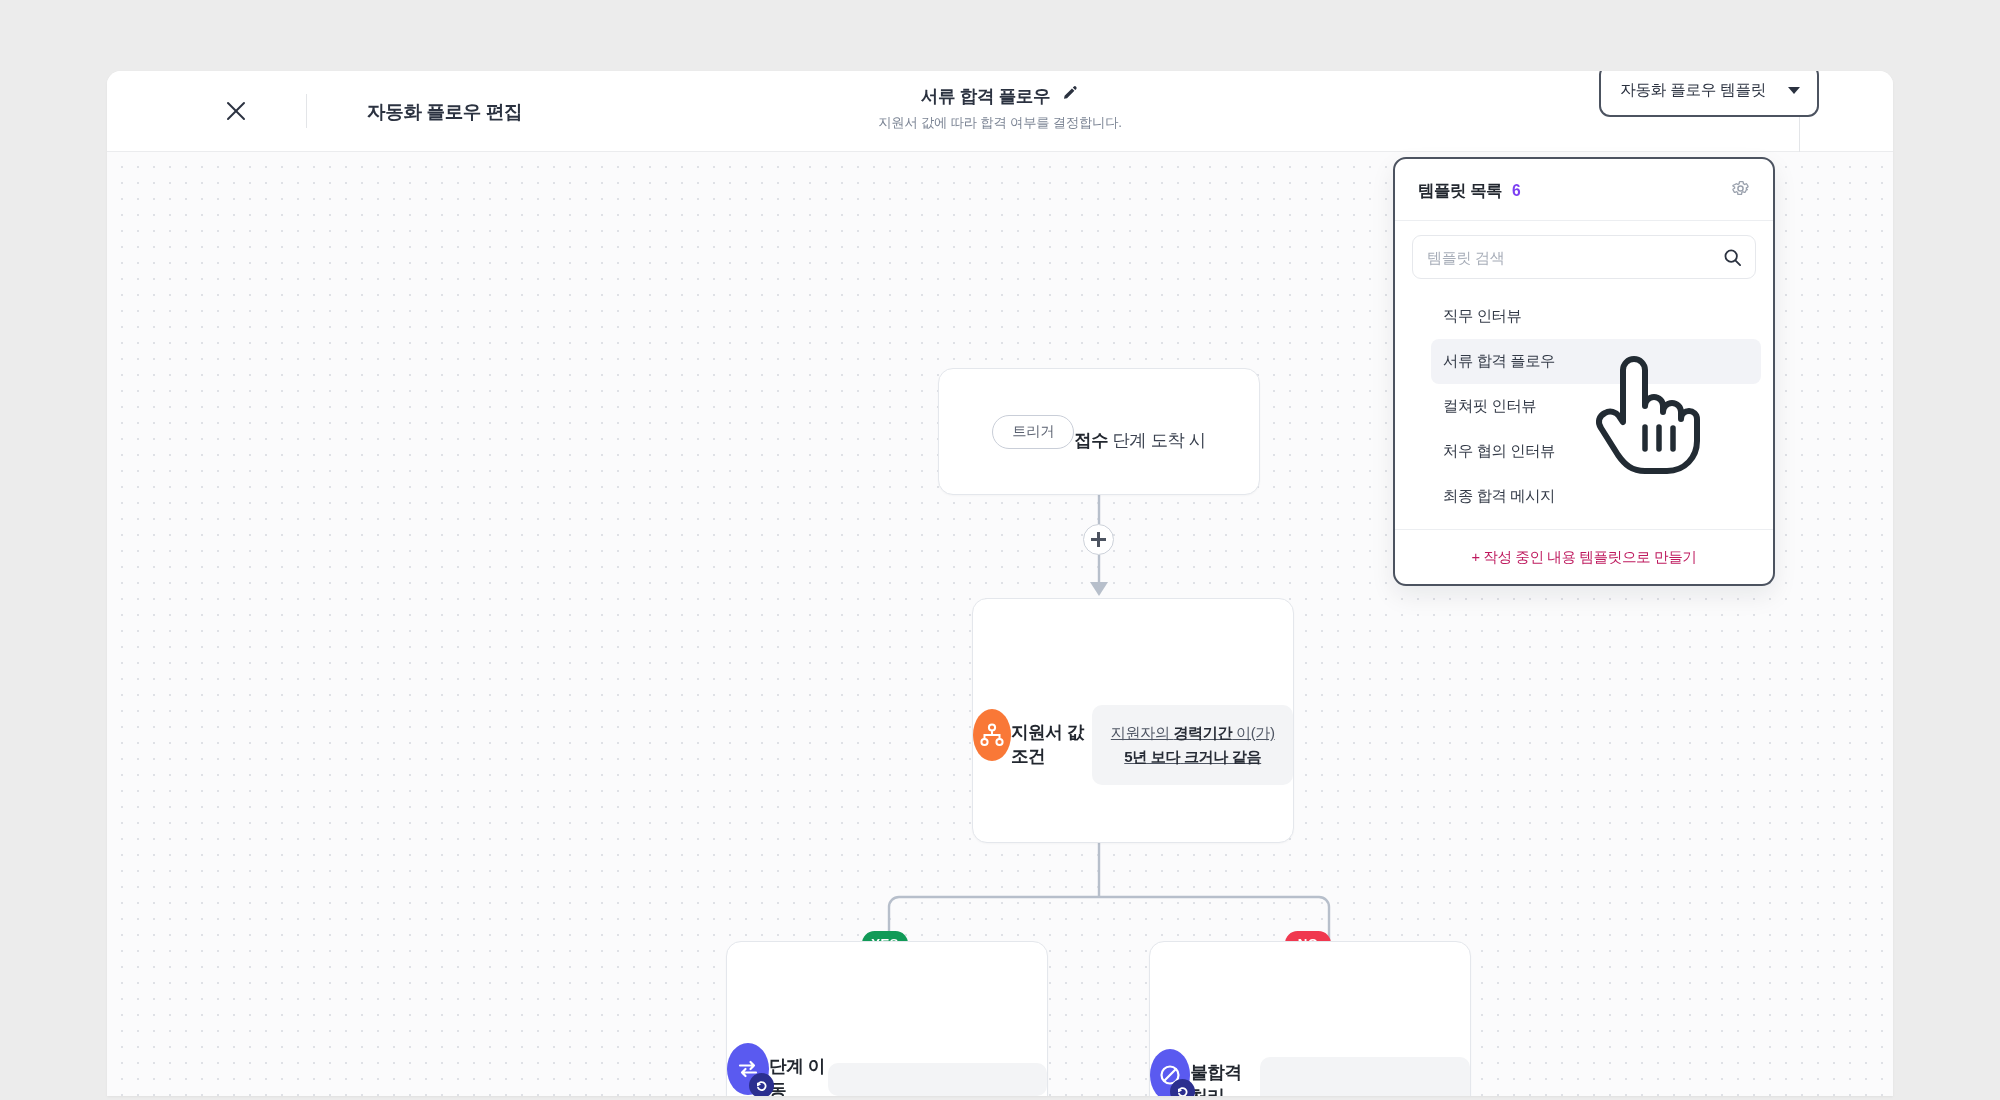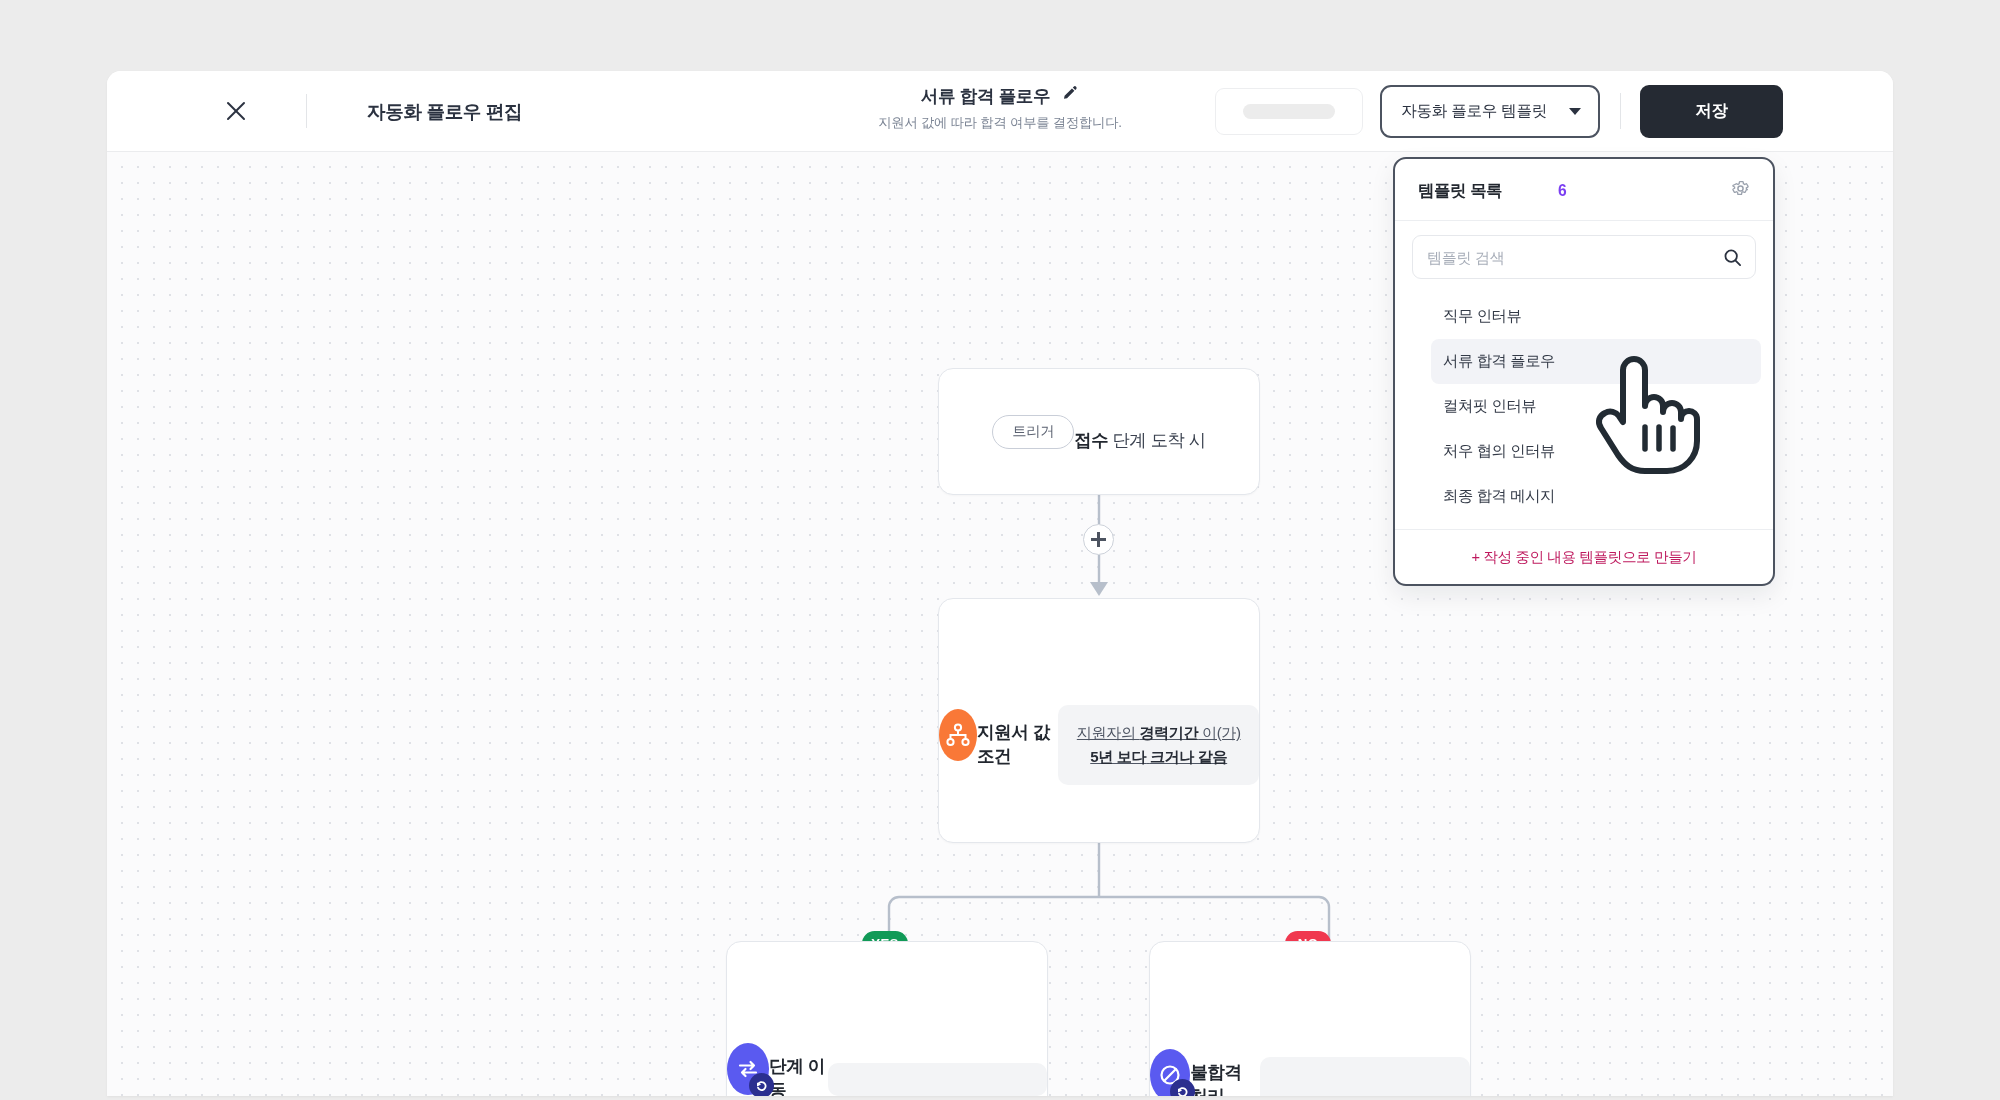--- a/index.html
+++ b/index.html
@@ -58,22 +58,22 @@
     font-size: 17.5px; font-weight: 700; color: #2b3240;
     letter-spacing: -0.3px;
   }
   .pencil { cursor: pointer; display:block; }
   .flow-desc {
     margin-top: 6px;
     font-size: 13.3px; color: #7b8494; letter-spacing: -0.2px;
   }
 
   .hdr-right {
-    margin-left: auto; display: flex; align-items: center;
-    padding-right: 110px; gap: 0;
+    margin-left: auto; display: flex; align-items: flex-end;
+    padding-right: 74px; gap: 0; flex-direction: column;
   }
   .skeleton-box {
     width: 148px; height: 47px;
     border: 1px solid #edeef0; border-radius: 9px;
     background: #fff;
     display: flex; align-items: center; justify-content: center;
   }
   .skeleton-bar {
     width: 92px; height: 15px; border-radius: 8px; background: #ececec;
   }
@@ -137,21 +137,21 @@
     padding: 6px 19px 7px;
     font-size: 14.3px; color: #5a6170; letter-spacing: -0.3px;
     background: #fff;
   }
   .trigger-text {
     margin-top: 17px;
     font-size: 17.3px; color: #3a414f; letter-spacing: -0.4px;
   }
   .trigger-text b { font-weight: 700; color: #22272f; }
 
-  .node-cond { left: 831px; top: 446px; width: 322px; height: 245px; padding-top: 29px; }
+  .node-cond { left: 865px; top: 446px; width: 322px; height: 245px; padding-top: 29px; }
   .icon-circle {
     width: 52px; height: 52px; border-radius: 50%;
     display: flex; align-items: center; justify-content: center;
     position: relative;
   }
   .ic-orange { background: #f97837; }
   .ic-purple { background: #5a5af0; }
   .sub-badge {
     position: absolute; right: -5px; bottom: -3px;
     width: 25px; height: 25px; border-radius: 50%;
@@ -208,21 +208,20 @@
     background: #fff;
     border: 2.6px solid #4c5360;
     border-radius: 13px;
     z-index: 20;
     box-shadow: 0 10px 24px rgba(16,24,40,0.08);
   }
   .tpl-head {
     display: flex; align-items: center;
     padding: 19px 22px 17px 23px;
     border-bottom: 1px solid #eceef1;
-    gap: 46px;
   }
   .tpl-head .t-label {
     font-size: 16.4px; font-weight: 700; color: #22272f; letter-spacing: -0.4px;
   }
   .tpl-head .t-count {
     margin-left: 10px;
     font-size: 15.6px; font-weight: 700; color: #7b3ff2;
   }
   .gear { margin-left: auto; cursor: pointer; display:block; }
 

